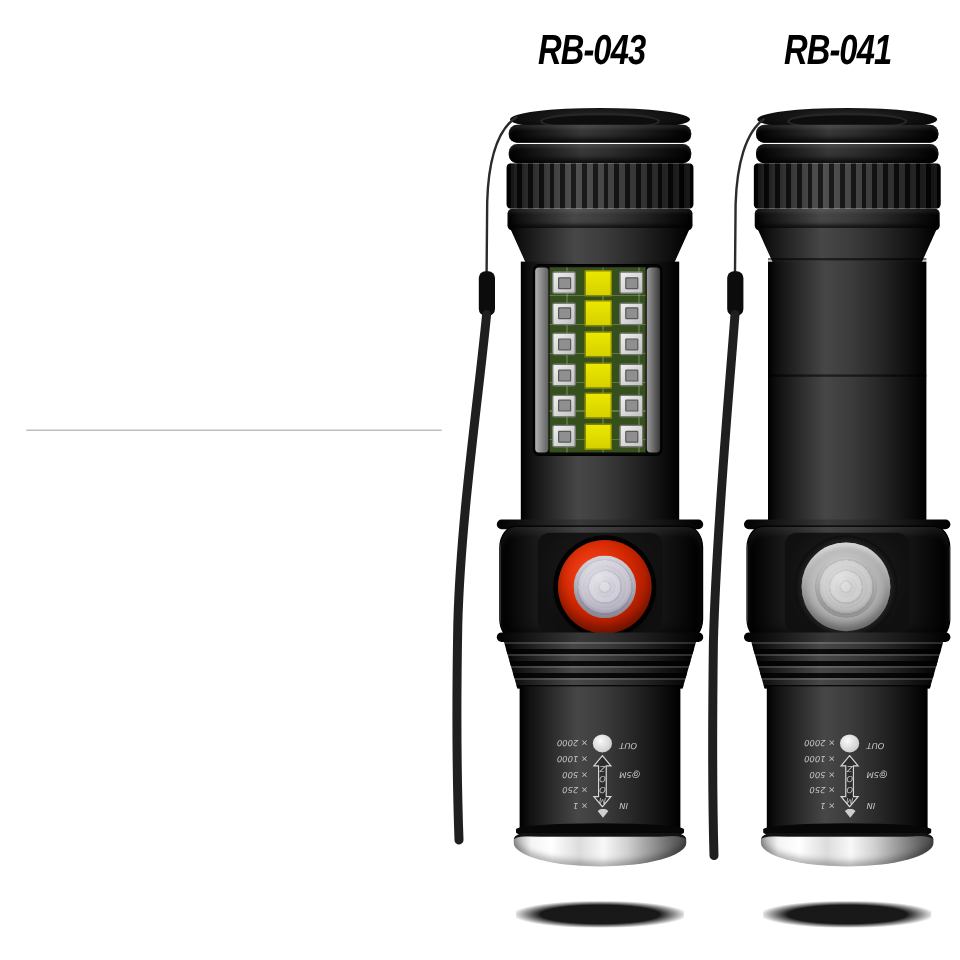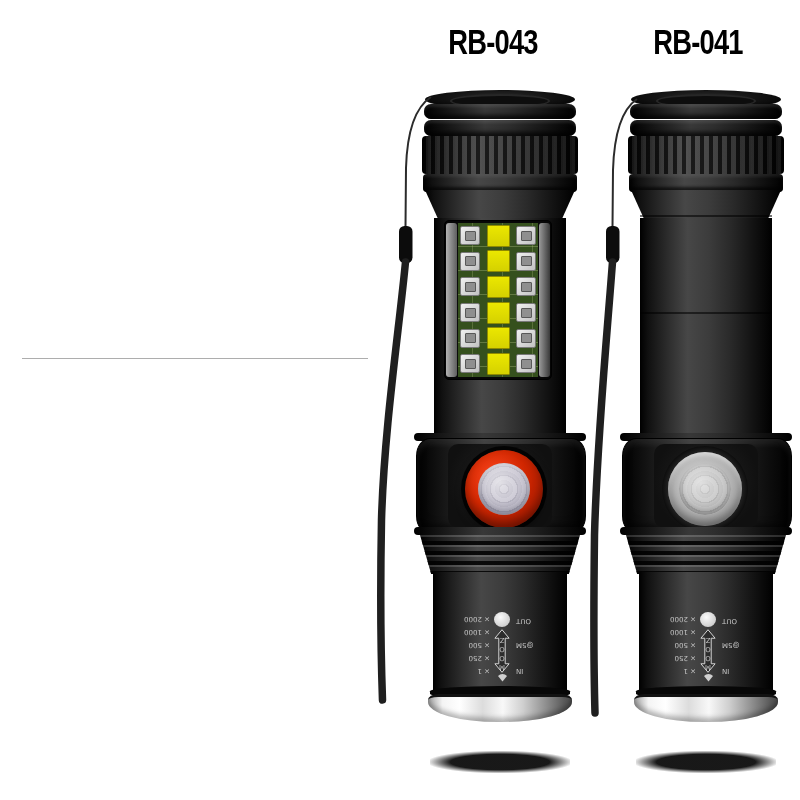--- a/index.html
+++ b/index.html
@@ -1,17 +1,17 @@
 <!DOCTYPE html>
 <html><head>
 <meta charset="utf-8">
 <style>
   html,body{margin:0;padding:0;background:#fff;}
   .scene{position:relative;width:800px;height:800px;background:#ffffff;overflow:hidden;
-         font-family:"Liberation Sans",sans-serif;}
+         font-family:"Liberation Sans",sans-serif;font-style:italic;}
 
   
   .product-label{position:absolute;top:22px;width:160px;text-align:center;
     font-weight:bold;font-size:35px;color:#000;letter-spacing:-1px;
     transform:scaleX(.78);}
   #label-left{left:413px;}
   #label-right{left:618px;}
 
   
   .divider-line{position:absolute;left:22px;top:358px;width:346px;height:1px;

